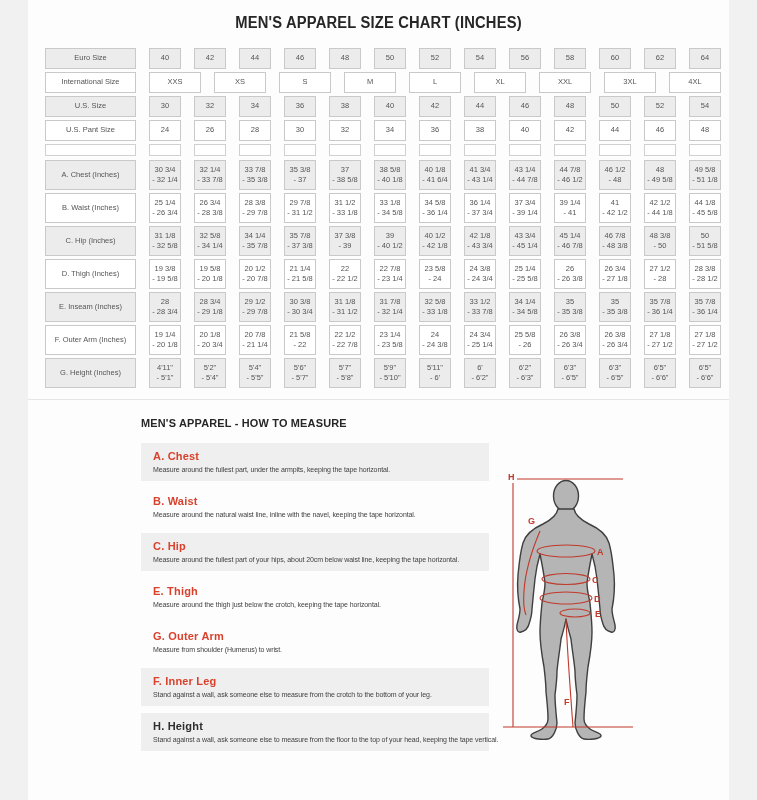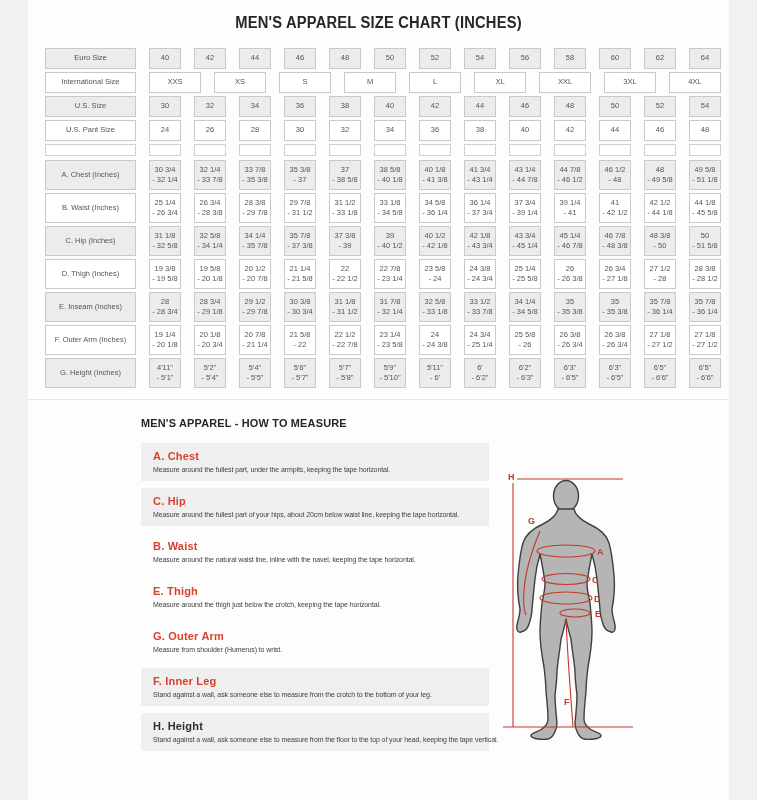--- a/index.html
+++ b/index.html
@@ -139,21 +139,21 @@
 - 33 7/8</div>
           <div class="cell data shade">33 7/8
 - 35 3/8</div>
           <div class="cell data shade">35 3/8
 - 37</div>
           <div class="cell data shade">37
 - 38 5/8</div>
           <div class="cell data shade">38 5/8
 - 40 1/8</div>
           <div class="cell data shade">40 1/8
-- 41 3/8</div>
+- 41 6/4</div>
           <div class="cell data shade">41 3/4
 - 43 1/4</div>
           <div class="cell data shade">43 1/4
 - 44 7/8</div>
           <div class="cell data shade">44 7/8
 - 46 1/2</div>
           <div class="cell data shade">46 1/2
 - 48</div>
           <div class="cell data shade">48
 - 49 5/8</div>
@@ -337,27 +337,27 @@
       </div>
   </div>
 
   <div class="howto">
     <div class="howto-title">MEN'S APPAREL - HOW TO MEASURE</div>
     <div id="sections">
         <div class="msection shade">
           <div class="sec-label" style="color: rgb(217, 65, 45);">A. Chest</div>
           <div class="sec-text">Measure around the fullest part, under the armpits, keeping the tape horizontal.</div>
         </div>
+        <div class="msection">
+          <div class="sec-label" style="color: rgb(217, 65, 45);">B. Waist</div>
+          <div class="sec-text">Measure around the natural waist line, inline with the navel, keeping the tape horizontal.</div>
+        </div>
         <div class="msection shade">
           <div class="sec-label" style="color: rgb(217, 65, 45);">C. Hip</div>
           <div class="sec-text">Measure around the fullest part of your hips, about 20cm below waist line, keeping the tape horizontal.</div>
-        </div>
-        <div class="msection">
-          <div class="sec-label" style="color: rgb(217, 65, 45);">B. Waist</div>
-          <div class="sec-text">Measure around the natural waist line, inline with the navel, keeping the tape horizontal.</div>
         </div>
         <div class="msection">
           <div class="sec-label" style="color: rgb(217, 65, 45);">E. Thigh</div>
           <div class="sec-text">Measure around the thigh just below the crotch, keeping the tape horizontal.</div>
         </div>
         <div class="msection">
           <div class="sec-label" style="color: rgb(217, 65, 45);">G. Outer Arm</div>
           <div class="sec-text">Measure from shoulder (Humerus) to wrist.</div>
         </div>
         <div class="msection shade">

